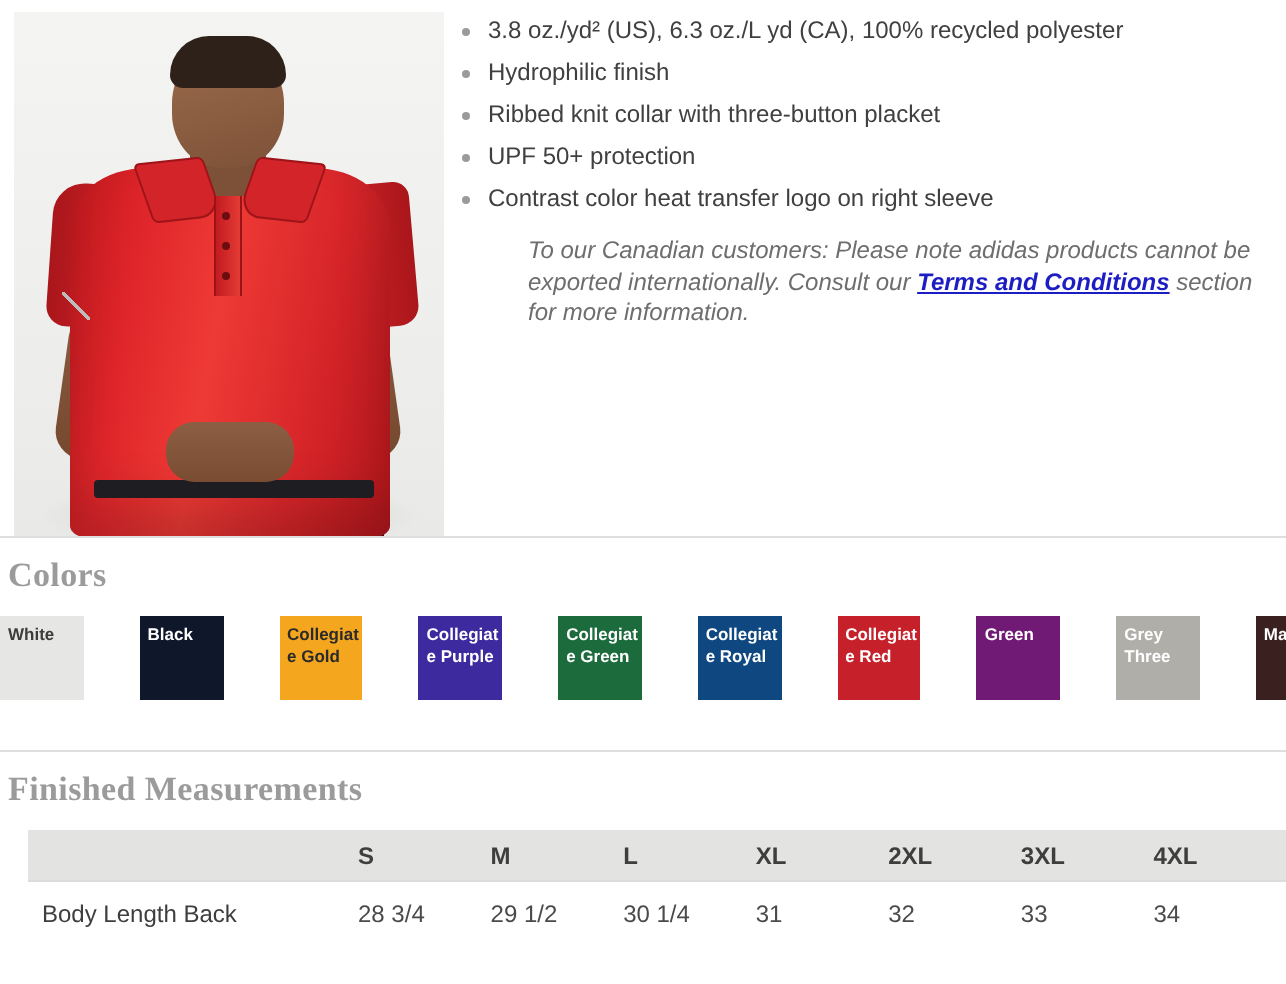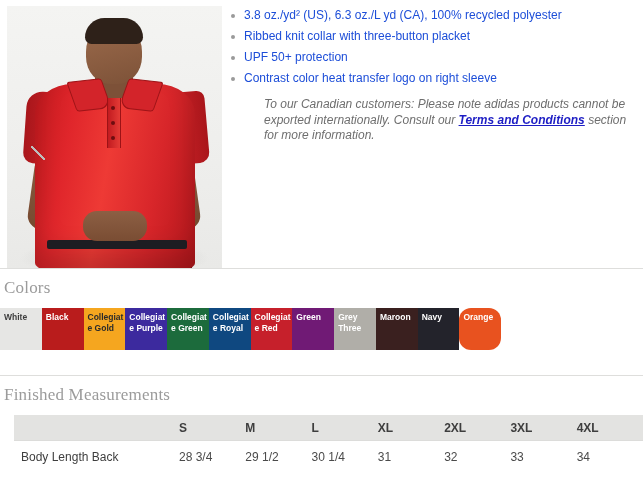--- a/index.html
+++ b/index.html
@@ -147,21 +147,21 @@
     list-style: none;
     margin: 0;
     padding: 0;
   }
   ul.features li {
     position: relative;
     padding-left: 15px;
     margin: 0 0 6px 0;
     font-size: 12px;
     line-height: 15px;
-    color: #1d4ed8;
+    color: #404040;
   }
   ul.features li::before {
     content: "";
     position: absolute;
     left: 2px; top: 6px;
     width: 4px; height: 4px;
     border-radius: 50%;
     background: #9a9a9a;
   }
   .canada-note {
@@ -180,31 +180,32 @@
 
   
   .section-rule {
     border-top: 1px solid #dededc;
     margin: 0 0 0 0;
   }
   .section-heading {
     font-family: "Liberation Serif", serif;
     font-size: 17px;
     color: #9b9b9b;
-    font-weight: normal;
+    font-weight: bold;
     margin: 0;
     padding: 9px 0 10px 4px;
     letter-spacing: .2px;
   }
 
   
   .swatch-row {
     display: flex;
     height: 56px;
     width: 543px;
+    gap: 28px;
   }
   .swatch {
     flex: 0 0 41.77px;
     height: 42px;
     position: relative;
     overflow: hidden;
   }
   .swatch .sw-label {
     position: absolute;
     left: 4px;
@@ -271,37 +272,38 @@
     <div class="placket"></div>
     <div class="btn-dot btn1"></div>
     <div class="btn-dot btn2"></div>
     <div class="btn-dot btn3"></div>
     <div class="logo-stripes"></div>
   </div>
 
   <div class="info-col">
     <ul class="features">
       <li>3.8 oz./yd² (US), 6.3 oz./L yd (CA), 100% recycled polyester</li>
+      <li>Hydrophilic finish</li>
       <li>Ribbed knit collar with three-button placket</li>
       <li>UPF 50+ protection</li>
       <li>Contrast color heat transfer logo on right sleeve</li>
     </ul>
 
     <p class="canada-note"><span>To our Canadian customers: Please note adidas products cannot be exported internationally. Consult our </span><a href="#">Terms and Conditions</a><span> section for more information.</span></p>
   </div>
 </div>
 
 <div class="section-rule"></div>
 <h2 class="section-heading">Colors</h2>
 
 <div class="swatch-row">
   <div class="swatch" style="background: rgb(230, 230, 228);">
     <span class="sw-label" style="color: rgb(61, 61, 61);">White</span>
   </div>
-  <div class="swatch" style="background: #b91c1c;">
+  <div class="swatch" style="background: #0f172a;">
     <span class="sw-label" style="color: rgb(255, 255, 255);">Black</span>
   </div>
   <div class="swatch" style="background: rgb(245, 166, 31);">
     <span class="sw-label" style="color: rgb(43, 43, 43);">Collegiate Gold</span>
   </div>
   <div class="swatch" style="background: rgb(60, 42, 158);">
     <span class="sw-label" style="color: rgb(255, 255, 255);">Collegiate Purple</span>
   </div>
   <div class="swatch" style="background: rgb(28, 107, 60);">
     <span class="sw-label" style="color: rgb(255, 255, 255);">Collegiate Green</span>

